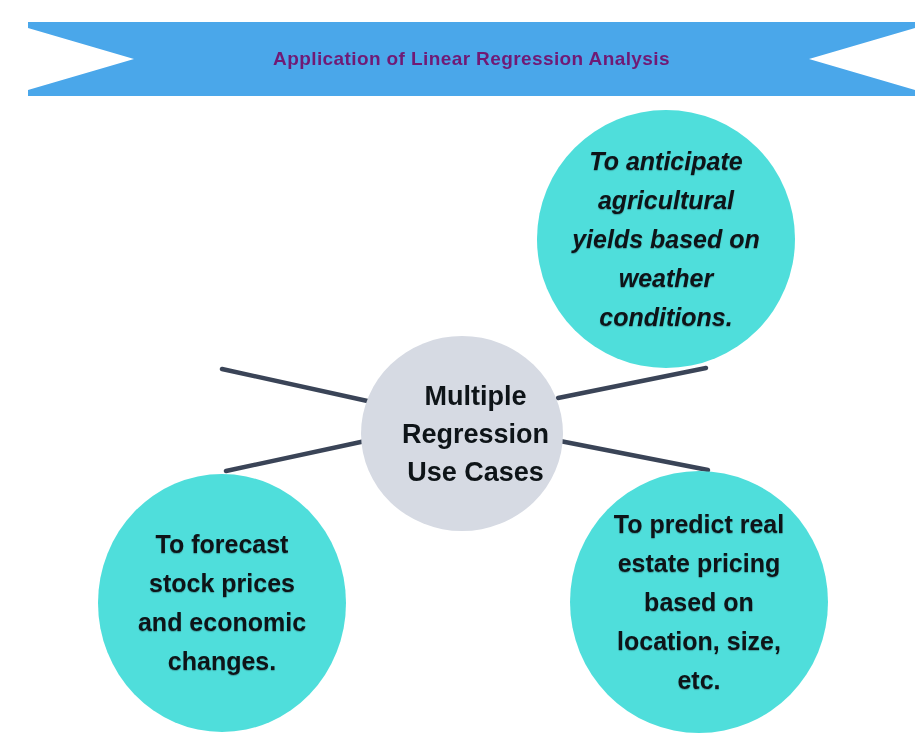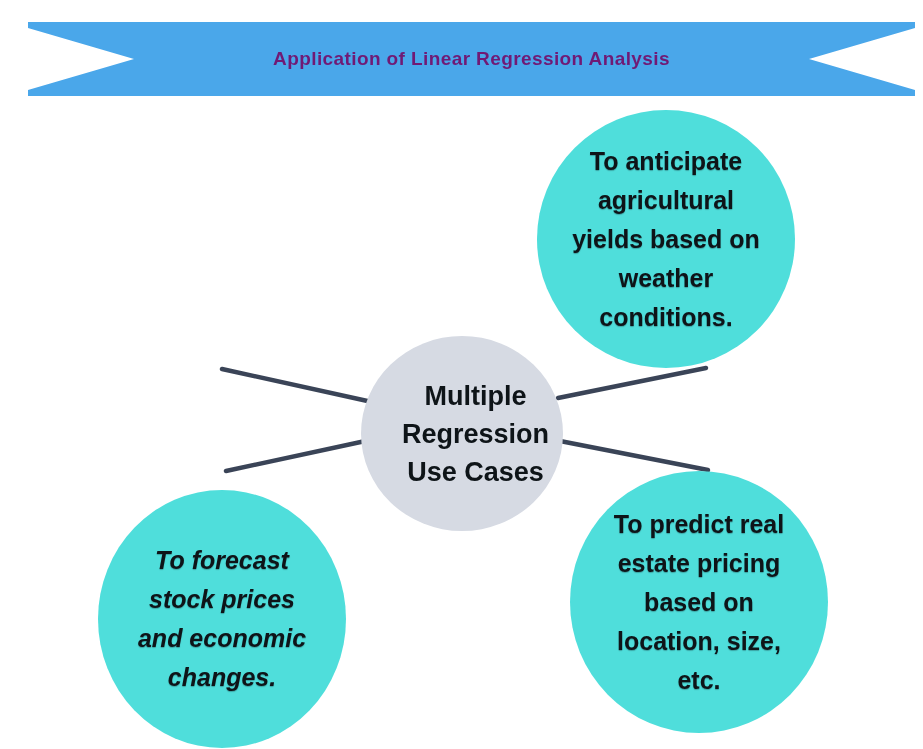--- a/index.html
+++ b/index.html
@@ -85,22 +85,22 @@
     background:var(--center-gray);
     width:202px;height:195px;
     left:361px; top:336px;justify-content:flex-end;
   }
   .node.center span{
     font-size:27px;
     line-height:38px;
     text-shadow:none;
   }
   .node.tl{left:96px;  top:112px; width:268px; height:250px;}
-  .node.tr{left:537px; top:110px;}
-  .node.bl{left:98px;  top:490px; width:248px;font-style:italic;}
+  .node.tr{left:537px; top:110px;font-style:italic;}
+  .node.bl{left:98px;  top:474px; width:248px;}
   .node.br{left:570px; top:471px; height:262px;align-items:center;}
 </style>
 </head>
 <body>
 
 <div class="canvas">
 
   <div class="banner">
     <span class="banner-title">Application of Linear Regression Analysis</span>
   </div>

